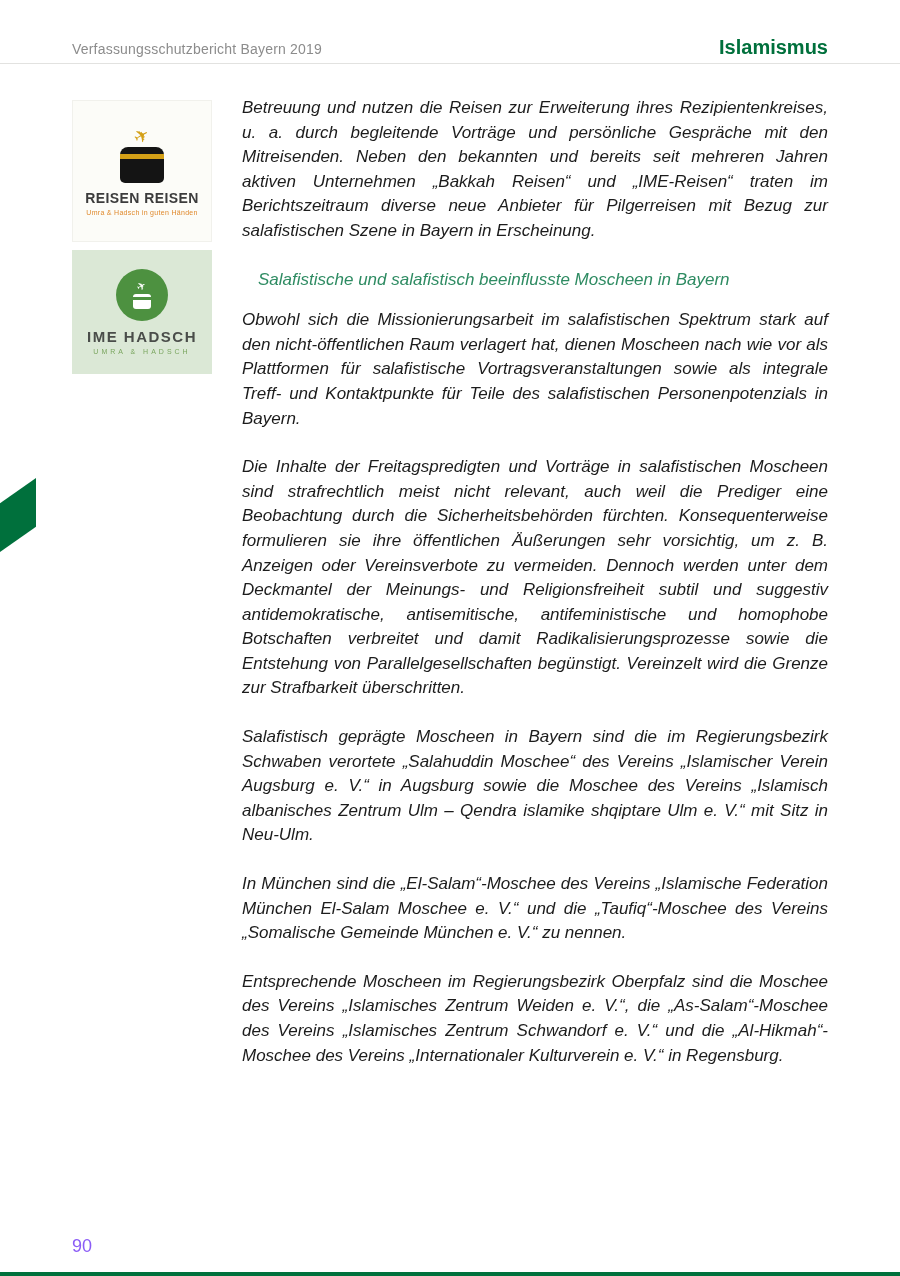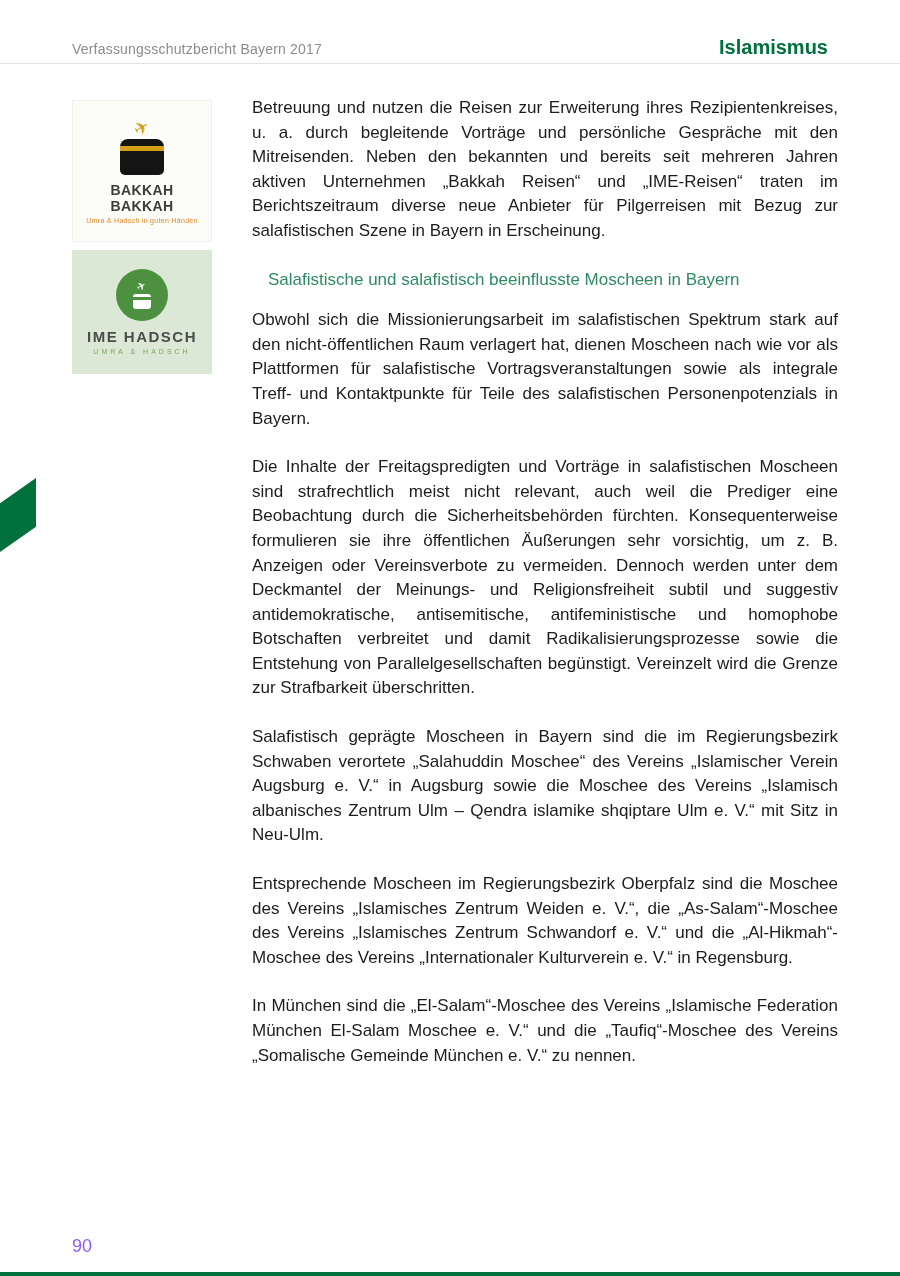--- a/index.html
+++ b/index.html
@@ -57,49 +57,49 @@
 
   
   .margin-marker {
     position:absolute; left:0; top:478px; width:36px; height:74px;
     background:#00703c;
     clip-path:polygon(0 34%, 100% 0, 100% 66%, 0 100%);
   }
 
   
   .main {
-    position:absolute; left:252px; top:96px; width:586px;
-    font-size:17px; line-height:24.6px; text-align:justify;
+    position:absolute; left:242px; top:96px; width:586px;
+    font-size:17px; line-height:24.6px; text-align:justify;font-style:italic;
   }
   .main p { margin:0 0 24px 0; }
   .section-heading {
     margin:16px; font-size:17px; line-height:24.6px; font-weight:normal;
     color:#2e8b62;
   }
   .section-heading + p { margin-top:7px; }
 
   
   .page-number { position:absolute; left:72px; top:1236px; font-size:18px; color:#8b5cf6; }
   .bottom-bar { position:absolute; left:0; bottom:0; width:900px; height:4px; background:#00703c; }
 </style>
 </head>
 <body>
 
 <div class="header">
-  <span class="header-left">Verfassungsschutzbericht Bayern 2017</span>
+  <span class="header-left">Verfassungsschutzbericht Bayern 2019</span>
   <span class="header-right">Islamismus</span>
 </div>
 <div class="header-rule"></div>
 
 <div class="sidebar">
 
   <div class="logo logo-bakkah">
     <div class="bk-plane">✈</div>
     <div class="bk-kaaba"></div>
-    <div class="bk-title">BAKKAH BAKKAH</div>
+    <div class="bk-title">REISEN REISEN</div>
     <div class="bk-sub">Umra &amp; Hadsch in guten Händen</div>
   </div>
 
   <div class="logo logo-ime">
     <div class="ime-circle">
       <div class="ime-plane">✈</div>
       <div class="ime-kaaba"></div>
     </div>
     <div class="ime-title">IME HADSCH</div>
     <div class="ime-sub">UMRA &amp; HADSCH</div>
@@ -108,18 +108,18 @@
 </div>
 
 <div class="margin-marker"></div>
 
 <div class="main">
   <p>Betreuung und nutzen die Reisen zur Erweiterung ihres Rezipientenkreises, u. a. durch begleitende Vorträge und persönliche Gespräche mit den Mitreisenden. Neben den bekannten und bereits seit mehreren Jahren aktiven Unternehmen „Bakkah Reisen“ und „IME-Reisen“ traten im Berichtszeitraum diverse neue Anbieter für Pilgerreisen mit Bezug zur salafistischen Szene in Bayern in Erscheinung.</p>
   <h2 class="section-heading">Salafistische und salafistisch beeinflusste Moscheen in Bayern</h2>
   <p>Obwohl sich die Missionierungsarbeit im salafistischen Spektrum stark auf den nicht-öffentlichen Raum verlagert hat, dienen Moscheen nach wie vor als Plattformen für salafistische Vortragsveranstaltungen sowie als integrale Treff- und Kontaktpunkte für Teile des salafistischen Personenpotenzials in Bayern.</p>
   <p>Die Inhalte der Freitagspredigten und Vorträge in salafistischen Moscheen sind strafrechtlich meist nicht relevant, auch weil die Prediger eine Beobachtung durch die Sicherheitsbehörden fürchten. Konsequenterweise formulieren sie ihre öffentlichen Äußerungen sehr vorsichtig, um z. B. Anzeigen oder Vereinsverbote zu vermeiden. Dennoch werden unter dem Deckmantel der Meinungs- und Religionsfreiheit subtil und suggestiv antidemokratische, antisemitische, antifeministische und homophobe Botschaften verbreitet und damit Radikalisierungsprozesse sowie die Entstehung von Parallelgesellschaften begünstigt. Vereinzelt wird die Grenze zur Strafbarkeit überschritten.</p>
   <p>Salafistisch geprägte Moscheen in Bayern sind die im Regierungsbezirk Schwaben verortete „Salahuddin Moschee“ des Vereins „Islamischer Verein Augsburg e. V.“ in Augsburg sowie die Moschee des Vereins „Islamisch albanisches Zentrum Ulm – Qendra islamike shqiptare Ulm e. V.“ mit Sitz in Neu-Ulm.</p>
+  <p>In München sind die „El-Salam“-Moschee des Vereins „Islamische Federation München El-Salam Moschee e. V.“ und die „Taufiq“-Moschee des Vereins „Somalische Gemeinde München e. V.“ zu nennen.</p>
   <p>Entsprechende Moscheen im Regierungsbezirk Oberpfalz sind die Moschee des Vereins „Islamisches Zentrum Weiden e. V.“, die „As-Salam“-Moschee des Vereins „Islamisches Zentrum Schwandorf e. V.“ und die „Al-Hikmah“-Moschee des Vereins „Internationaler Kulturverein e. V.“ in Regensburg.</p>
-  <p>In München sind die „El-Salam“-Moschee des Vereins „Islamische Federation München El-Salam Moschee e. V.“ und die „Taufiq“-Moschee des Vereins „Somalische Gemeinde München e. V.“ zu nennen.</p>
 </div>
 
 <div class="page-number">90</div>
 <div class="bottom-bar"></div>
 
 </body></html>

